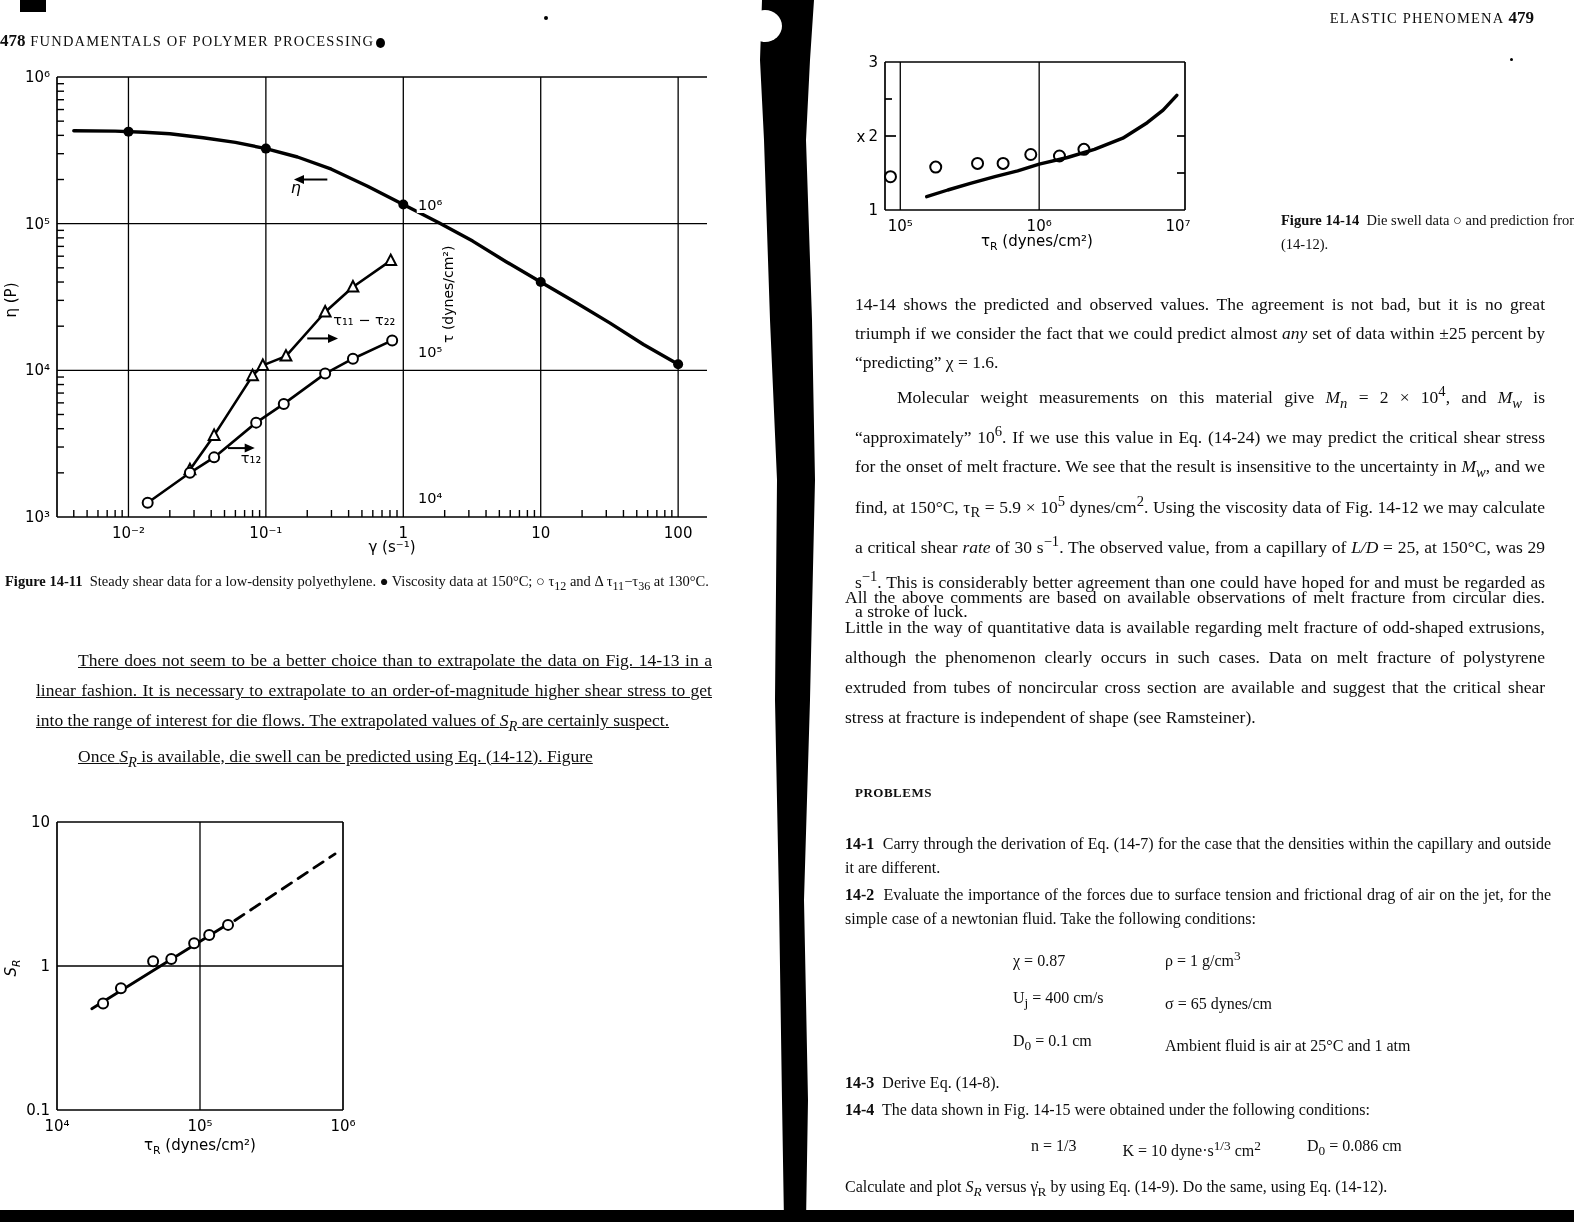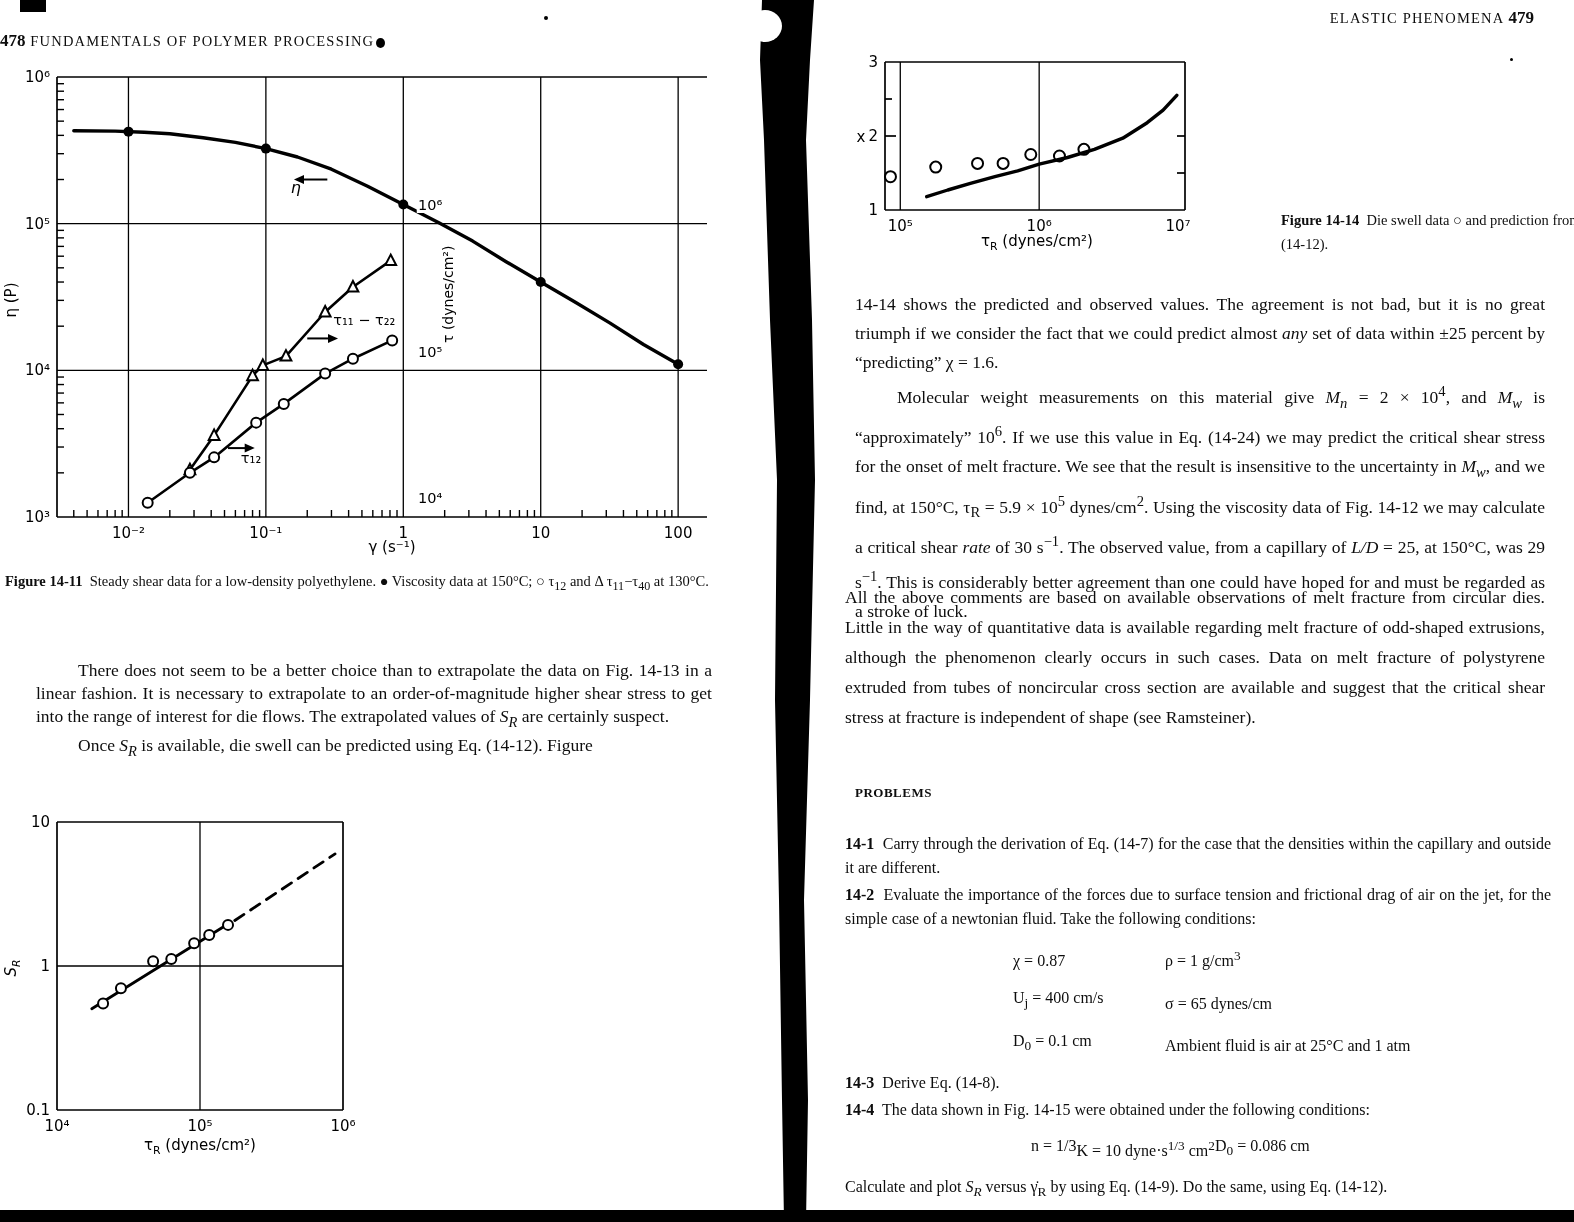--- a/index.html
+++ b/index.html
@@ -10,21 +10,21 @@
   .hdr b{font-size:17px;letter-spacing:0;}
   .cap{font-size:14.5px;line-height:22px;text-align:left;}
   .bodytxt{font-size:17.5px;text-align:justify;}
   .bodytxt p{margin:0;}
   .ind{text-indent:42px;}
   .prob{font-size:16px;line-height:24px;text-align:justify;}
   .prob p{margin:0 0 3px 0;}
   .crow{display:flex;margin:13px 0 13px 168px;align-items:flex-end;}
   .crow .c1{width:152px;flex:none;}
   .crow .c2{flex:1;}
-  .crow2{display:flex;margin:12px 0 12px 186px;}
+  .crow2{display:flex;gap:46px;margin:12px 0 12px 186px;}
   .blob{display:inline-block;width:9px;height:10px;background:#000;border-radius:50%;
         vertical-align:middle;margin-left:2px;}
   .speck{position:absolute;background:#000;border-radius:50%;}
   #problems-heading{font-size:13px;font-weight:bold;letter-spacing:0.5px;}
   svg text{font-family:"DejaVu Sans",sans-serif;}
   .gutter-svg,.chart-svg{position:absolute;}
 </style>
 </head>
 <body>
 
@@ -160,23 +160,23 @@
       <text x="418.03308250974936" y="443.2981528428722" font-size="14.5" text-anchor="start" fill="#000" stroke="#fff" stroke-width="6" paint-order="stroke"><tspan>10⁴</tspan></text>
       <text x="453.0091106578087" y="234.2846221512432" font-size="14" text-anchor="middle" fill="#000" transform="rotate(-90 453.0091106578087 234.2846221512432)"><tspan>τ (dynes/cm²)</tspan></text>
       <line x1="327.3282706918483" y1="119.51560063594941" x2="301.92980734172323" y2="119.51560063594941" stroke="#000" stroke-width="2"></line>
       <polygon points="293.92980734172323,119.51560063594941 303.97378568515865,115.03023565229414 303.97378568515865,124.00096561960468" fill="#000"></polygon>
       <line x1="307.24725098976484" y1="278.43568818196036" x2="330.03152739406966" y2="278.43568818196036" stroke="#000" stroke-width="2"></line>
       <polygon points="338.03152739406966,278.43568818196036 327.98754905063424,282.9210531656156 327.98754905063424,273.9503231983051" fill="#000"></polygon>
       <line x1="227.98928440602805" y1="388.09277098986945" x2="246.75914588677549" y2="388.09277098986945" stroke="#000" stroke-width="2"></line>
       <polygon points="254.75914588677549,388.09277098986945 244.7151675433401,392.5781359735247 244.7151675433401,383.6074060062142" fill="#000"></polygon>
     </svg>
 
-  <div class="abs cap" style="left:5px;top:570px;width:706px;"><b>Figure 14-11</b>&nbsp; Steady shear data for a low-density polyethylene. ● Viscosity data at 150°C; ○ τ<sub>12</sub> and Δ τ<sub>11</sub>−τ<sub>40</sub> at 130°C.</div>
-
-  <div class="abs bodytxt" style="left:36px;top:659px;width:676px;line-height:23px;">
+  <div class="abs cap" style="left:5px;top:570px;width:706px;"><b>Figure 14-11</b>&nbsp; Steady shear data for a low-density polyethylene. ● Viscosity data at 150°C; ○ τ<sub>12</sub> and Δ τ<sub>11</sub>−τ<sub>36</sub> at 130°C.</div>
+
+  <div class="abs bodytxt" style="left:36px;top:645px;width:676px;line-height:30px;text-decoration:underline;">
     <p class="ind">There does not seem to be a better choice than to extrapolate the data on Fig. 14-13 in a linear fashion. It is necessary to extrapolate to an order-of-magnitude higher shear stress to get into the range of interest for die flows. The extrapolated values of <i>S<sub>R</sub></i> are certainly suspect.</p>
     <p class="ind">Once <i>S<sub>R</sub></i> is available, die swell can be predicted using Eq. (14-12). Figure</p>
   </div>
 
   <svg class="chart-svg" style="left:0;top:782px;" width="740" height="400">
       <line x1="200" y1="40" x2="200" y2="328" stroke="#000" stroke-width="1.3"></line>
       <line x1="57" y1="184" x2="343" y2="184" stroke="#000" stroke-width="1.3"></line>
       <line x1="57" y1="40" x2="343" y2="40" stroke="#000" stroke-width="1.7"></line>
       <line x1="57" y1="328" x2="343" y2="328" stroke="#000" stroke-width="1.7"></line>
       <line x1="57" y1="40" x2="57" y2="328" stroke="#000" stroke-width="1.7"></line>

